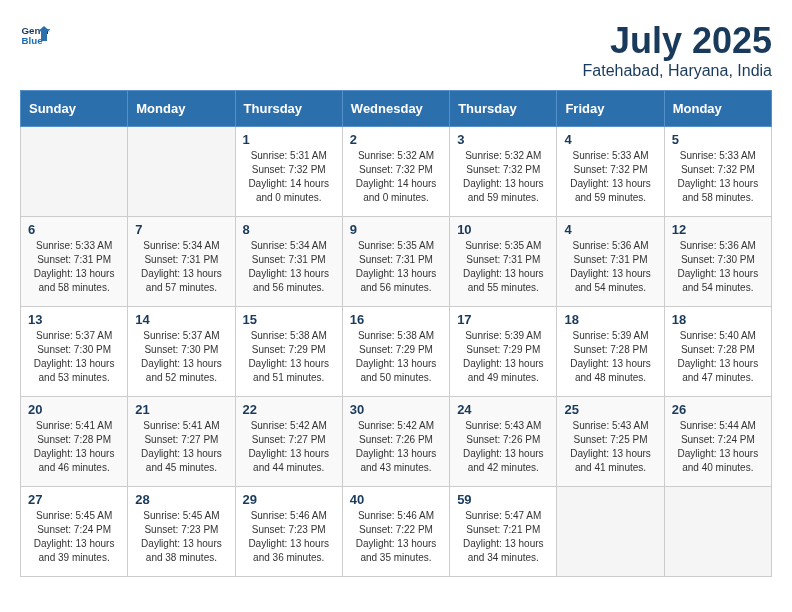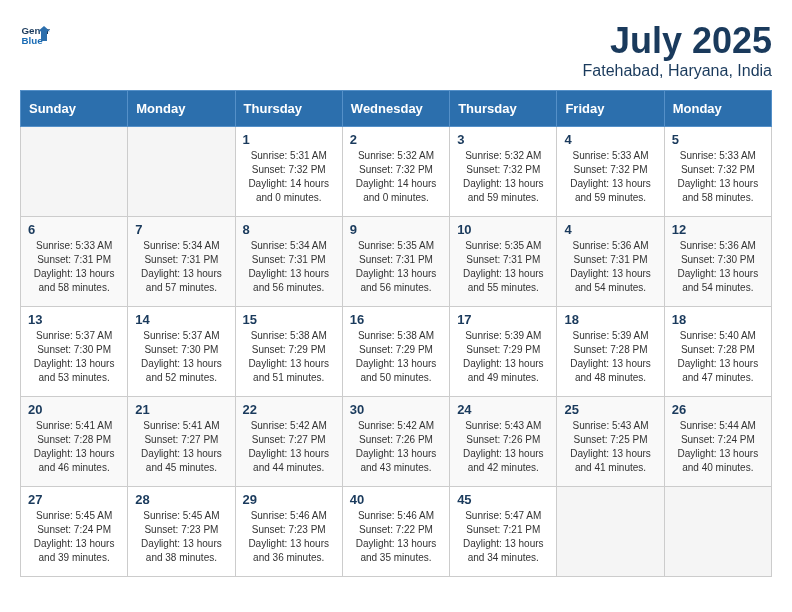--- a/index.html
+++ b/index.html
@@ -237,20 +237,20 @@
         </td>
         <td>
           <div class="day-number">29</div>
           <div class="day-detail">Sunrise: 5:46 AM<br>Sunset: 7:23 PM<br>Daylight: 13 hours and 36 minutes.</div>
         </td>
         <td>
           <div class="day-number">40</div>
           <div class="day-detail">Sunrise: 5:46 AM<br>Sunset: 7:22 PM<br>Daylight: 13 hours and 35 minutes.</div>
         </td>
         <td>
-          <div class="day-number">45</div>
+          <div class="day-number">59</div>
           <div class="day-detail">Sunrise: 5:47 AM<br>Sunset: 7:21 PM<br>Daylight: 13 hours and 34 minutes.</div>
         </td>
         <td class="empty-cell"></td>
         <td class="empty-cell"></td>
       </tr>
     </tbody>
 </table>
 
 </body></html>

